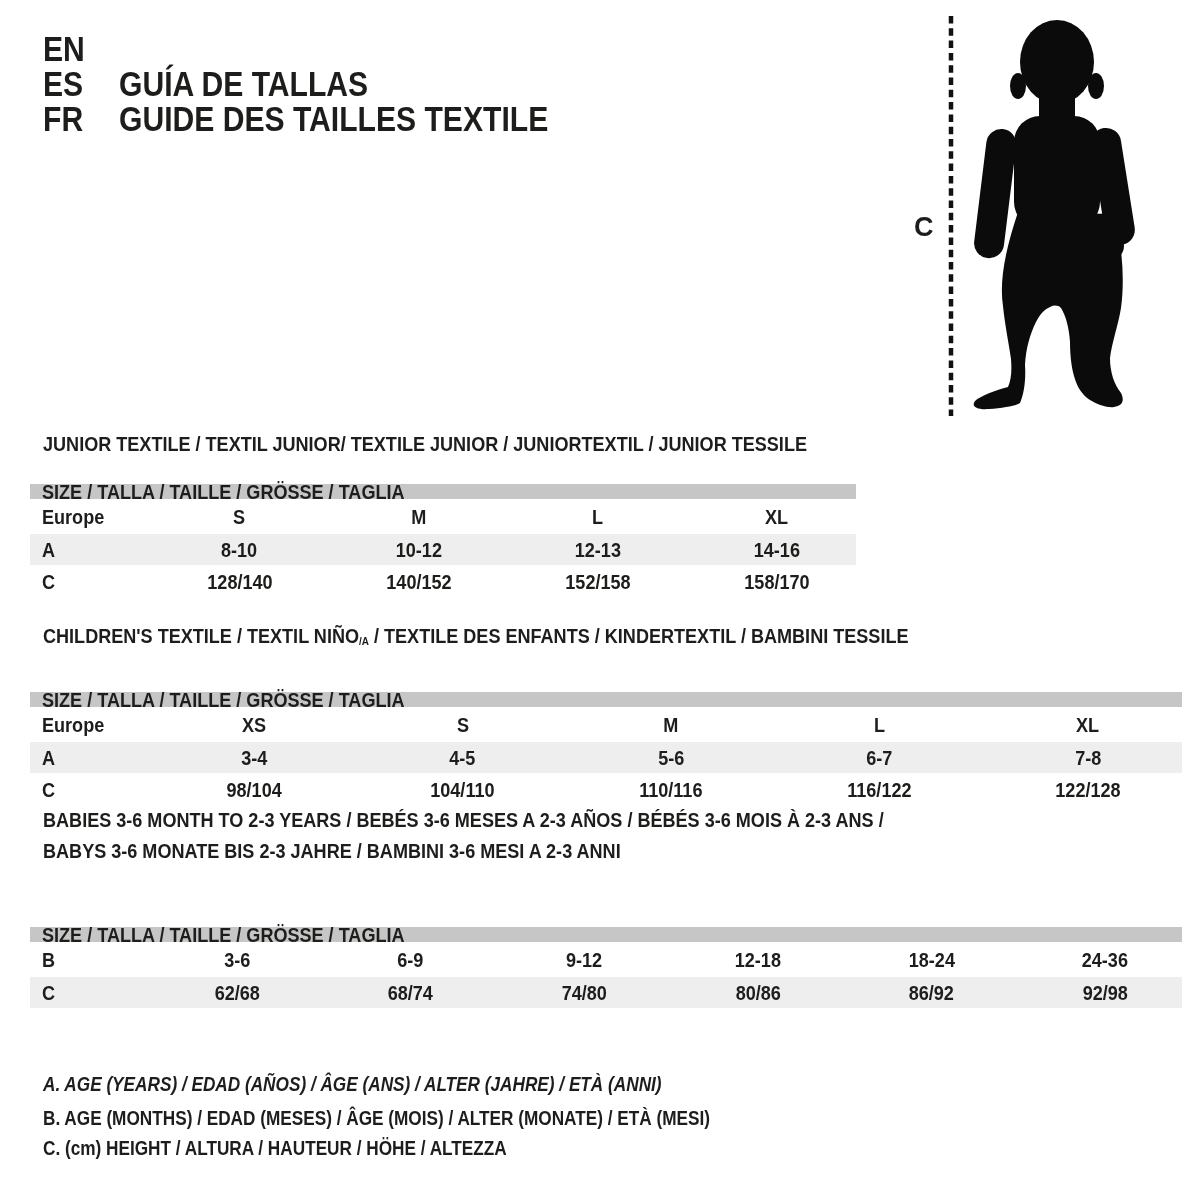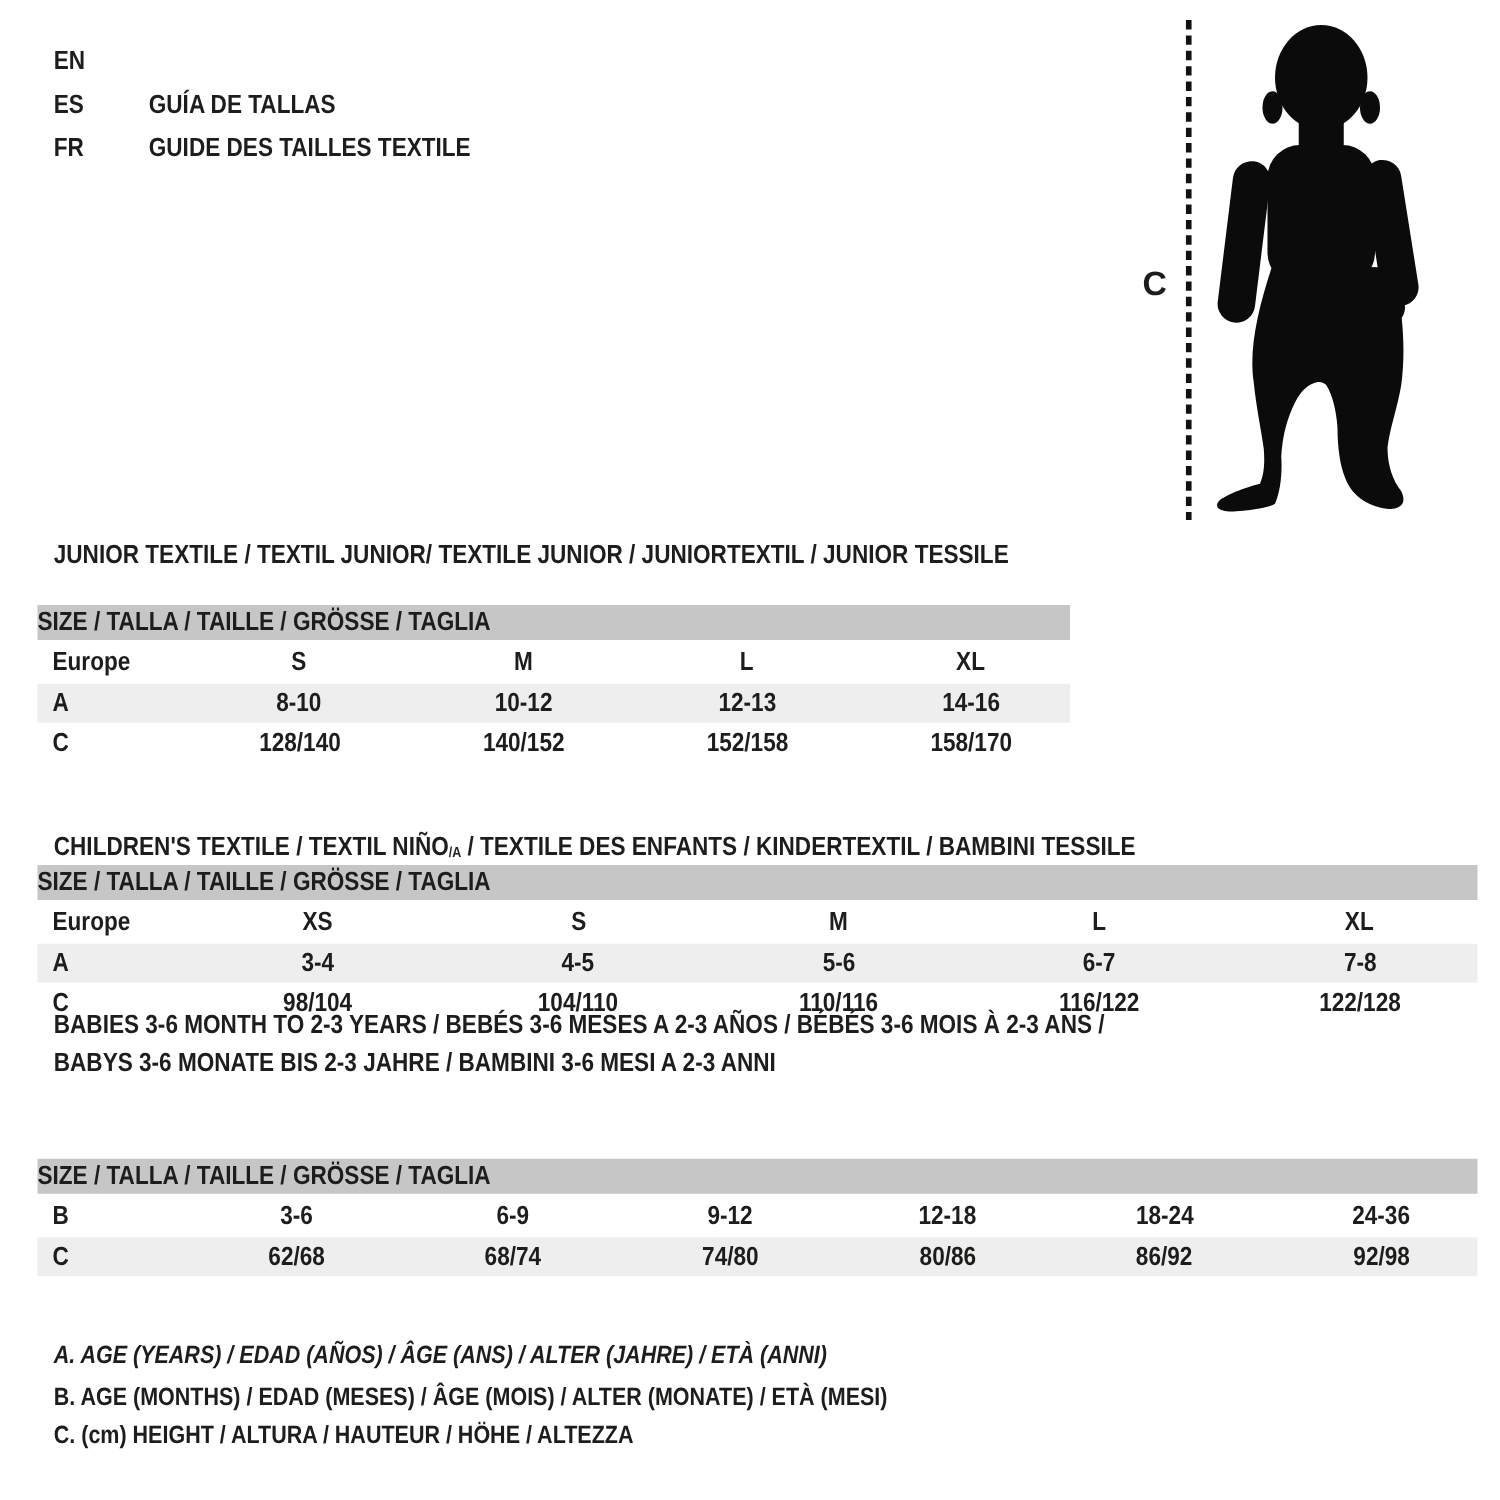--- a/index.html
+++ b/index.html
@@ -7,43 +7,43 @@
     width:1200px; height:1200px; position:relative; overflow:hidden;
     background:#ffffff; color:#1d1d1b;
     font-family:"Liberation Sans","DejaVu Sans",sans-serif;
     font-weight:700;
   }
   
   .cond  { display:inline-block; transform:scaleX(0.86); transform-origin:0 50%; white-space:nowrap; }
   .condc { transform-origin:50% 50%; }
 
   
-  .lang-block { position:absolute; left:43px; top:31px; font-size:21px; line-height:35px; }
+  .lang-block { position:absolute; left:43px; top:31px; font-size:35px; line-height:35px; }
   .lang-row  { display:flex; }
   .lang-code { width:76px; }
 
   
   .figure-svg { position:absolute; left:940px; top:14px; }
   .figure-c   { position:absolute; left:914px; top:212px; font-size:27px; }
 
   
   .sec-title { position:absolute; left:43px; font-size:21px; line-height:22px; }
   #junior-title   { top:433px; }
-  #children-title { top:667px; }
+  #children-title { top:625px; }
   #babies-title   { top:804px; line-height:31px; }
   .subA { font-size:0.55em; vertical-align:-0.15em; }
 
   
   .size-table { position:absolute; left:30px; font-size:21px; }
   #junior-table   { top:484px; width:826px;  }
   #children-table { top:692px; width:1152px; }
   #babies-table   { top:927px; width:1152px; }
   .t-header {
-    height:28px; background:var(--bar,#c6c6c6);
-    display:flex; align-items:center; box-sizing:border-box;
+    height:15px; background:var(--bar,#c6c6c6);
+    display:flex; align-items:center; padding-left:12px; box-sizing:border-box;
   }
   .t-row { display:grid; align-items:center;gap:20px; }
   .t-row.shaded { background:var(--shade,#eeeeee); }
   .t-body .t-row:nth-child(1) { height:35px; }
   .t-body .t-row:nth-child(2) { height:31px; }
   .t-body .t-row:nth-child(3) { height:33px; }
   .t-row .rowlabel { padding-left:12px; }
   .t-row .val { text-align:center; }
   #junior-table   .t-row { grid-template-columns:110px repeat(4,1fr); }
   #children-table .t-row { grid-template-columns:110px repeat(5,1fr); }

